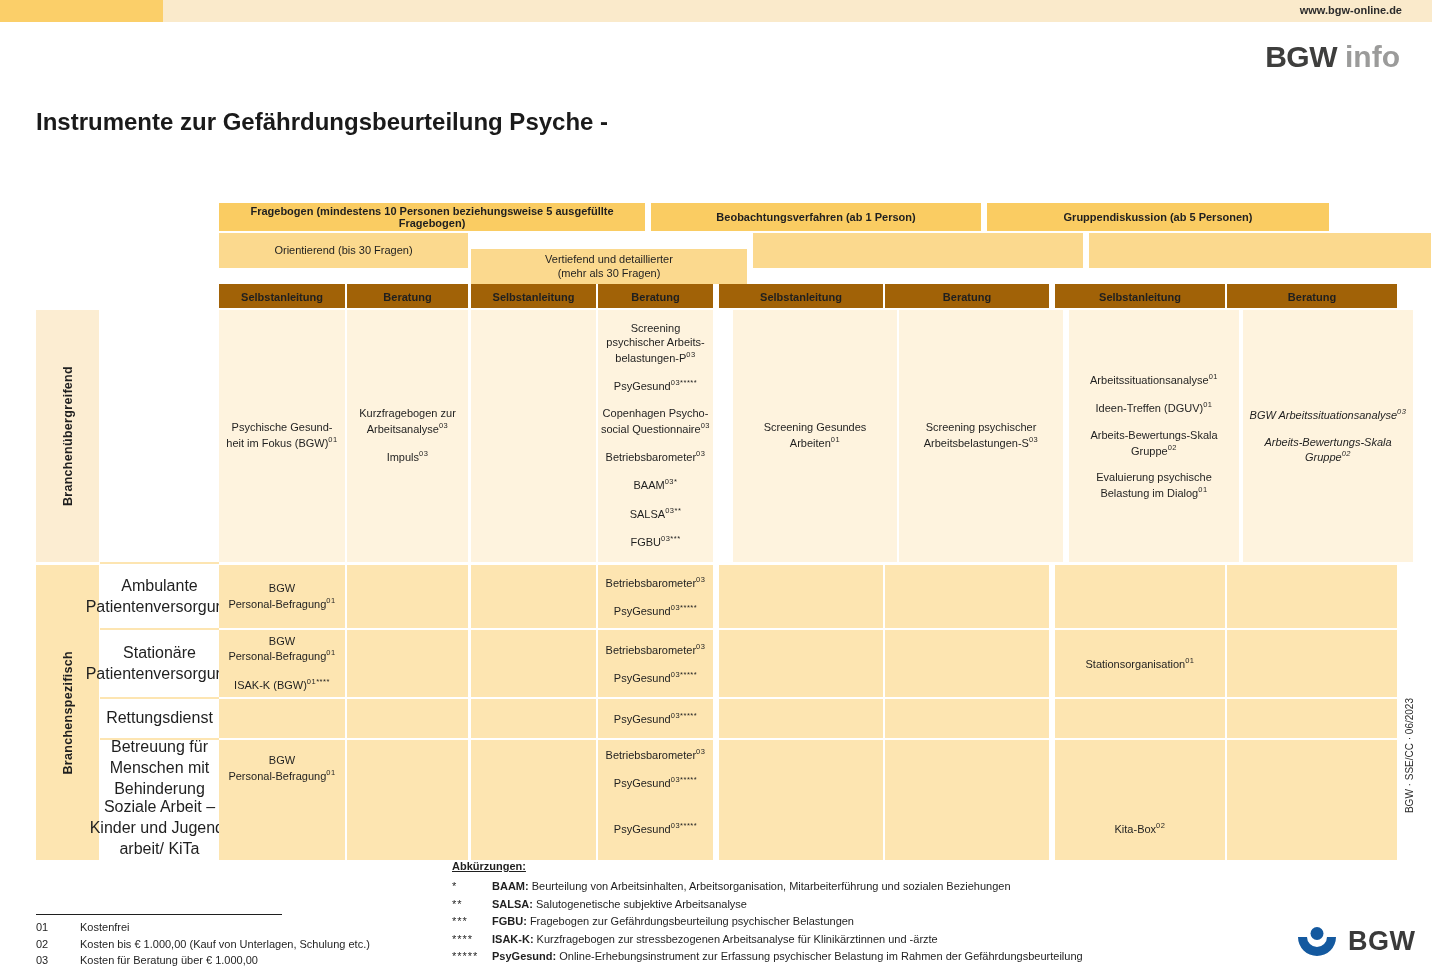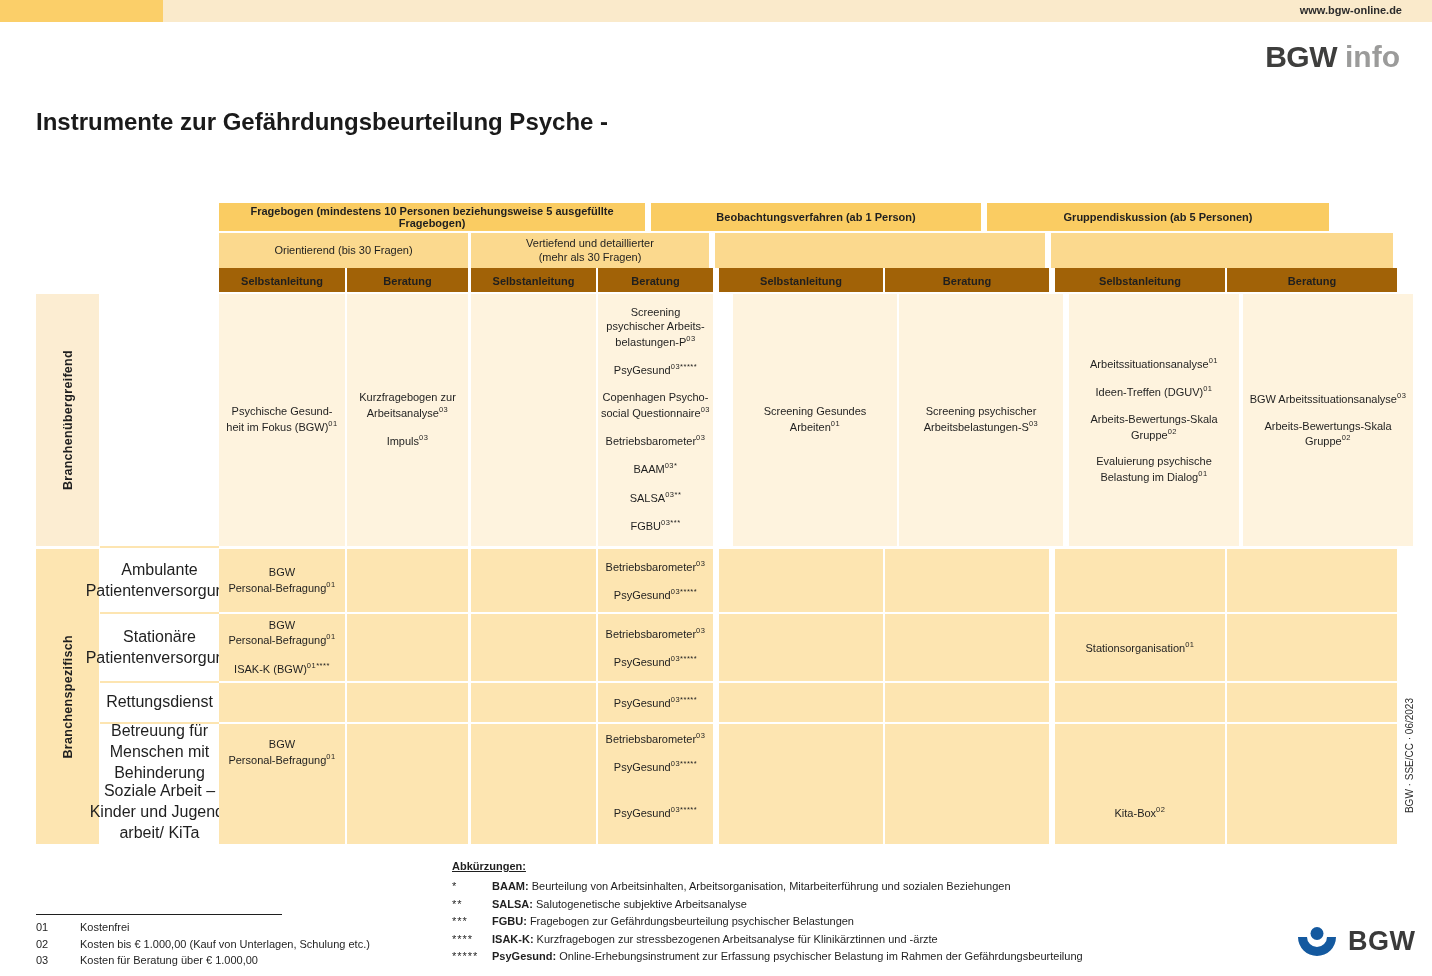--- a/index.html
+++ b/index.html
@@ -89,21 +89,21 @@
   <div class="table" id="instr-table">
       <div class="trow ghead">
         <div class="spacer" style="width: 183px;"></div>
         <div class="gcell" style="width: 426px; margin-right: 6px;">Fragebogen (mindestens 10 Personen beziehungsweise 5 ausgefüllte Fragebogen)</div>
         <div class="gcell" style="width: 330px; margin-right: 6px;">Beobachtungsverfahren (ab 1 Person)</div>
         <div class="gcell" style="width: 342px;">Gruppendiskussion (ab 5 Personen)</div>
       </div>
       <div class="trow shead">
         <div class="spacer" style="width: 183px;"></div>
         <div class="scell" style="width: 249px; margin-right: 3px;">Orientierend (bis 30 Fragen)</div>
-        <div class="scell" style="width: 238px; margin-right: 6px;">Vertiefend und detaillierter
+        <div class="scell" style="width: 276px; margin-right: 6px; margin-top: 16px;">Vertiefend und detaillierter
 (mehr als 30 Fragen)</div>
         <div class="scell" style="width: 330px; margin-right: 6px;"></div>
         <div class="scell" style="width: 342px; margin-right: 0px;"></div>
       </div>
       <div class="trow mhead">
         <div class="spacer" style="width: 183px;"></div>
         <div class="mcell" style="width: 126px; margin-right: 2px;">Selbstanleitung</div>
         <div class="mcell" style="width: 121px; margin-right: 3px;">Beratung</div>
         <div class="mcell" style="width: 125px; margin-right: 2px;">Selbstanleitung</div>
         <div class="mcell" style="width: 115px; margin-right: 6px;">Beratung</div>
@@ -150,21 +150,21 @@
 Arbeitsbelastungen-S</span><sup class="isup">03</sup></div>
             </div>
             <div class="cell" style="width: 170px; margin-right: 4px;">
               <div class="instr"><span class="iname">Arbeitssituationsanalyse</span><sup class="isup">01</sup></div>
               <div class="instr"><span class="iname">Ideen-Treffen (DGUV)</span><sup class="isup">01</sup></div>
               <div class="instr"><span class="iname">Arbeits-Bewertungs-Skala
 Gruppe</span><sup class="isup">02</sup></div>
               <div class="instr"><span class="iname">Evaluierung psychische
 Belastung im Dialog</span><sup class="isup">01</sup></div>
             </div>
-            <div class="cell" style="width: 170px; margin-right: 0px;">
+            <div class="cell" style="width: 170px; margin-right: 0px; font-style: italic;">
               <div class="instr"><span class="iname">BGW Arbeitssituationsanalyse</span><sup class="isup">03</sup></div>
               <div class="instr"><span class="iname">Arbeits-Bewertungs-Skala
 Gruppe</span><sup class="isup">02</sup></div>
             </div>
           </div>
         </div>
       </div>
       <div class="section sec2">
         <div class="band">
           <span class="vlabel">Branchenspezifisch</span>

